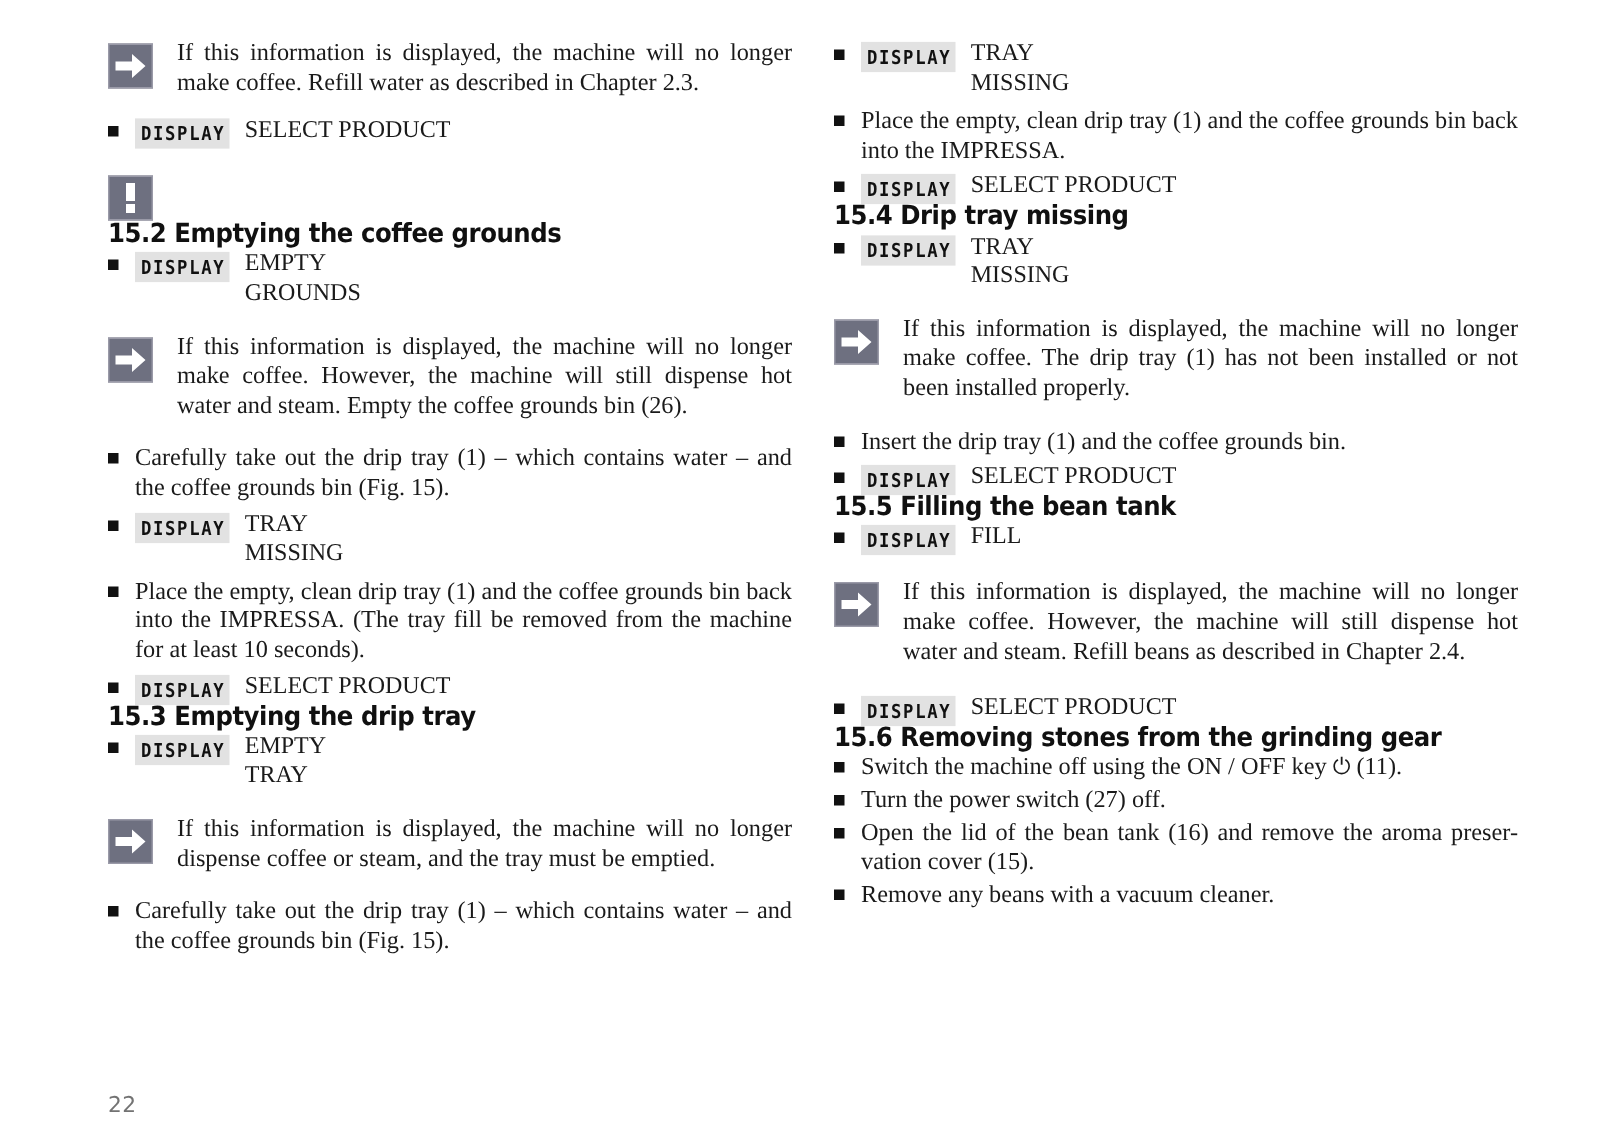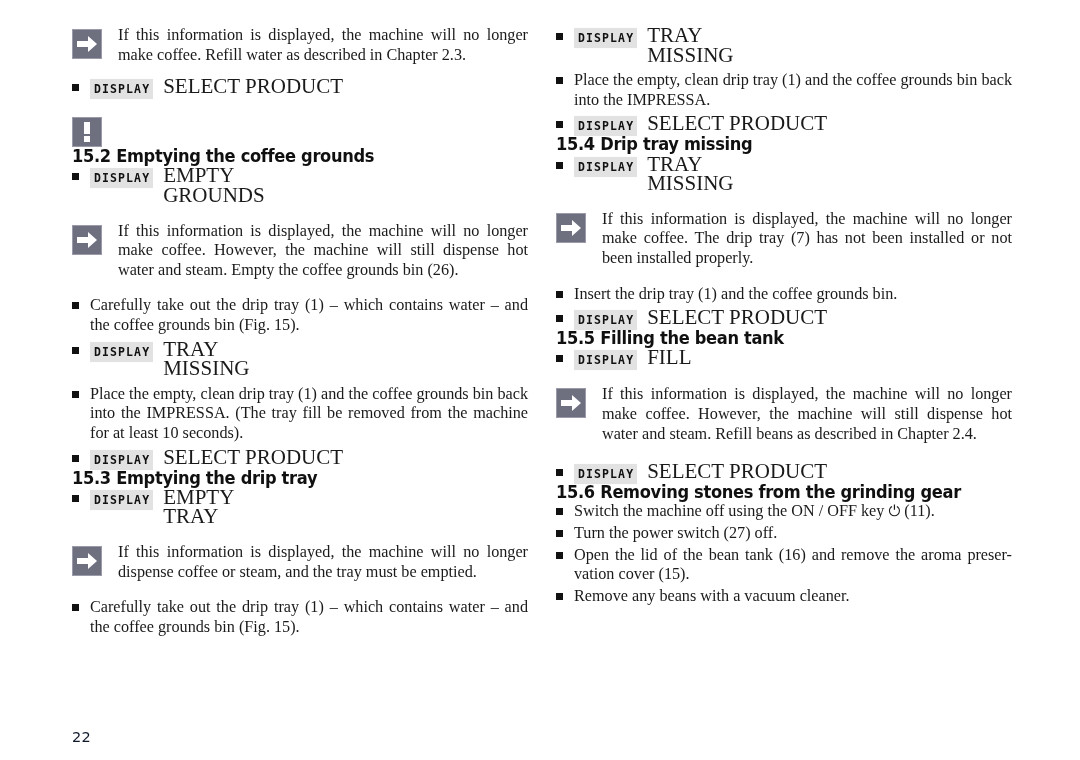--- a/index.html
+++ b/index.html
@@ -148,41 +148,41 @@
     line-height: 14px;
     padding: 2px 3px 2px 4px;
     margin-top: 3px;
     transform: scaleY(1.12);
     transform-origin: left center;
     white-space: nowrap;
   }
   .display-value {
     flex: 1 1 auto;
     padding-left: 10px;
-    font-size: 21px;
+    font-size: 16px;
     line-height: 19.6px;
   }
   .display-value .dv-line { display: block; white-space: pre; }
 
   
   .gap-2  { height: 2px; }
   .gap-4  { height: 4px; }
   .gap-6  { height: 6px; }
   .gap-12 { height: 12px; }
   .gap-16 { height: 16px; }
   .gap-18 { height: 18px; }
 
   
   .page-number {
     position: absolute;
     left: 72px;
     top: 729px;
     font-family: "DejaVu Sans", "Liberation Sans", sans-serif;
     font-size: 14.5px;
-    color: #0f172a;
+    color: #737373;
     letter-spacing: 0.2px;
   }
 
   .power-glyph {
     font-family: "DejaVu Sans", "Liberation Sans", sans-serif;
     font-size: 15px;
   }
 </style>
 </head>
 <body>
@@ -412,21 +412,21 @@
         <div class="note">
           <div class="note-icon-cell">
             <span class="icon-square">
               <svg width="28" height="28" viewBox="0 0 28 28">
                 <path d="M4 11 L15 11 L15 6 L24 14 L15 22 L15 17 L4 17 Z" fill="#ffffff"></path>
               </svg>
             </span>
           </div>
           <div class="note-body">
             <span>If this information is displayed, the machine will no longer</span>
-            <span>make coffee. The drip tray (7) has not been installed or not</span>
+            <span>make coffee. The drip tray (1) has not been installed or not</span>
             <span class="last-line">been installed properly.</span>
           </div>
         </div>
 
         <div class="gap-16"></div>
 
         <div class="bullet-item">
           <div class="bullet-marker">
               <i></i>
             </div>

